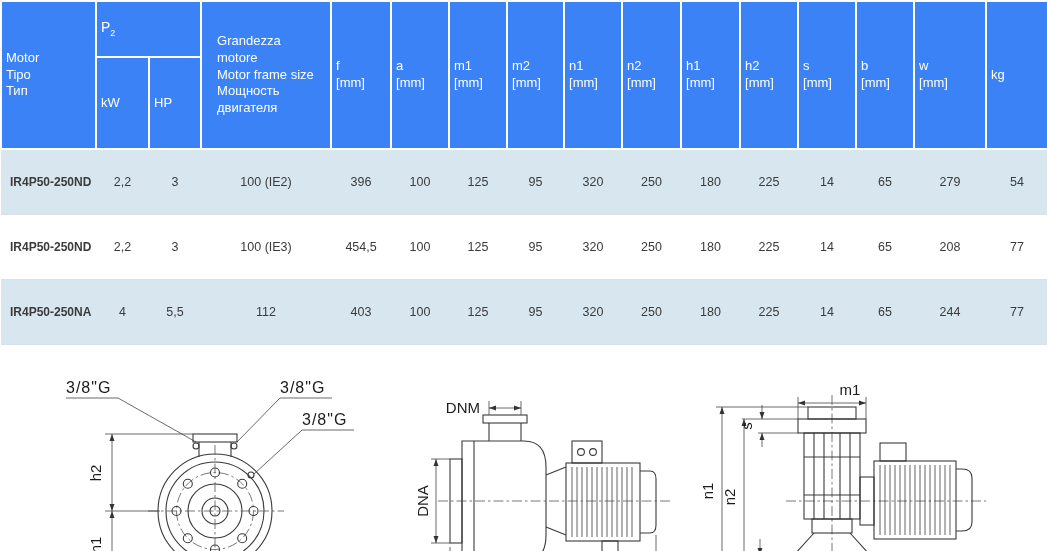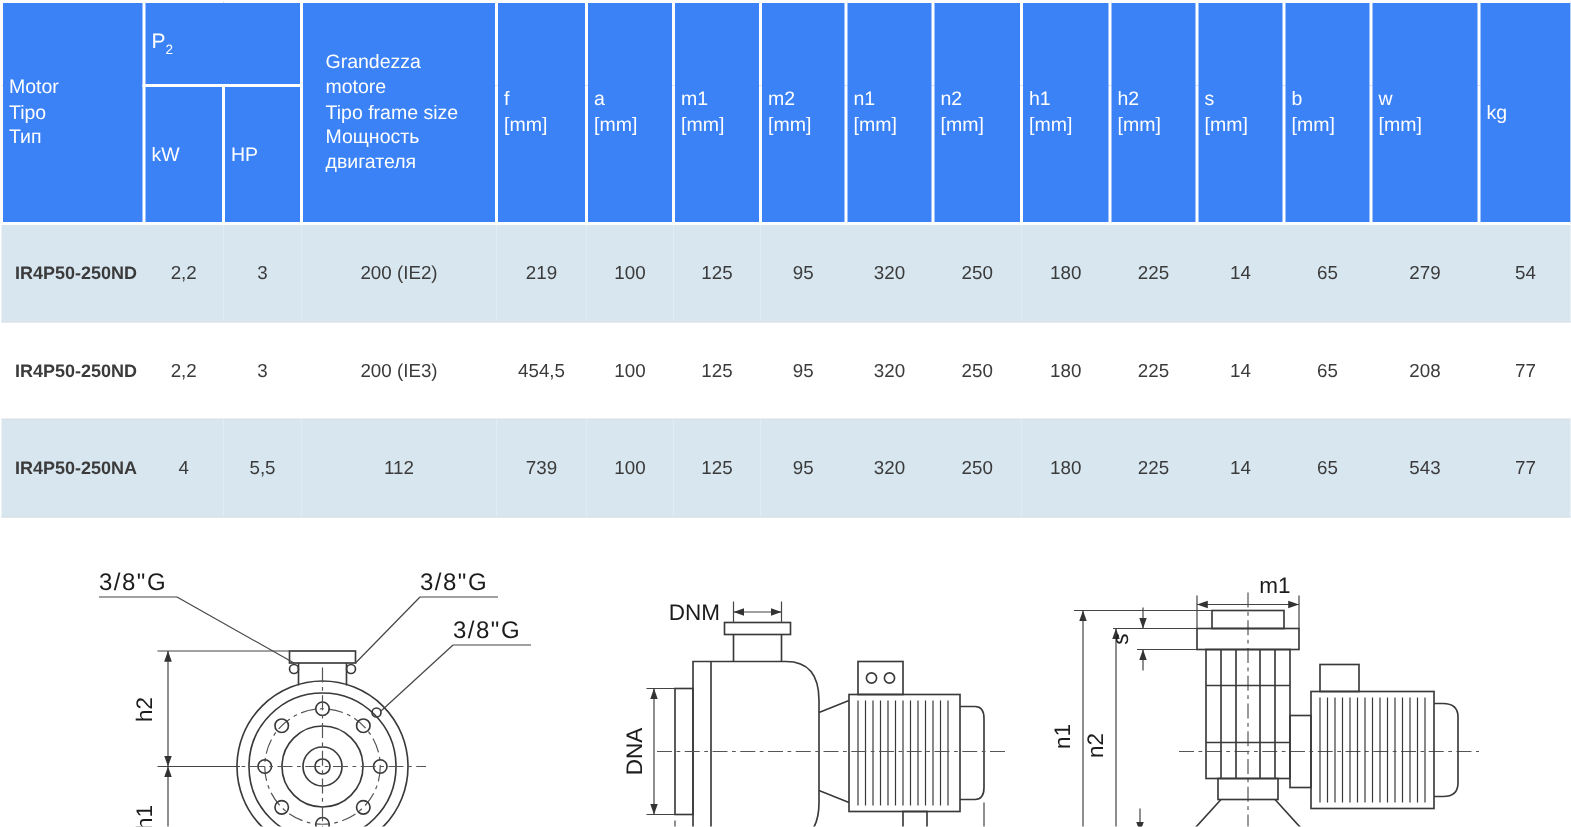--- a/index.html
+++ b/index.html
@@ -53,21 +53,21 @@
   <thead>
     <tr class="h1">
       <th rowspan="2">
         <div>Motor</div>
         <div>Tipo</div>
         <div>Тип</div>
       </th>
       <th colspan="2" class="p2"><span>P</span><sub>2</sub></th>
       <th rowspan="2" class="frame">
         <div>Grandezza motore</div>
-        <div>Tipo frame size</div>
+        <div>Motor frame size</div>
         <div>Мощность двигателя</div>
       </th>
       <th rowspan="2">
           <div>f</div>
           <div>[mm]</div>
         </th>
       <th rowspan="2">
           <div>a</div>
           <div>[mm]</div>
         </th>
@@ -112,68 +112,68 @@
     <tr class="h2">
       <th>kW</th>
       <th>HP</th>
     </tr>
   </thead>
   <tbody>
     <tr class="alt">
       <td class="type">IR4P50-250ND</td>
       <td>2,2</td>
       <td>3</td>
-      <td>200 (IE2)</td>
-      <td>219</td>
+      <td>100 (IE2)</td>
+      <td>396</td>
       <td>100</td>
       <td>125</td>
       <td>95</td>
       <td>320</td>
       <td>250</td>
       <td>180</td>
       <td>225</td>
       <td>14</td>
       <td>65</td>
       <td>279</td>
       <td>54</td>
     </tr>
     <tr>
       <td class="type">IR4P50-250ND</td>
       <td>2,2</td>
       <td>3</td>
-      <td>200 (IE3)</td>
+      <td>100 (IE3)</td>
       <td>454,5</td>
       <td>100</td>
       <td>125</td>
       <td>95</td>
       <td>320</td>
       <td>250</td>
       <td>180</td>
       <td>225</td>
       <td>14</td>
       <td>65</td>
       <td>208</td>
       <td>77</td>
     </tr>
     <tr class="alt">
       <td class="type">IR4P50-250NA</td>
       <td>4</td>
       <td>5,5</td>
       <td>112</td>
-      <td>739</td>
+      <td>403</td>
       <td>100</td>
       <td>125</td>
       <td>95</td>
       <td>320</td>
       <td>250</td>
       <td>180</td>
       <td>225</td>
       <td>14</td>
       <td>65</td>
-      <td>543</td>
+      <td>244</td>
       <td>77</td>
     </tr>
   </tbody>
 </table>
 
 <div class="drawings">
 <svg width="1047" height="307" viewBox="0 0 1047 307">
   <defs>
     <marker id="ae" markerWidth="10" markerHeight="8" refX="9" refY="4" orient="auto">
       <path d="M0,0.8 L9,4 L0,7.2 Z" fill="#333"></path>

